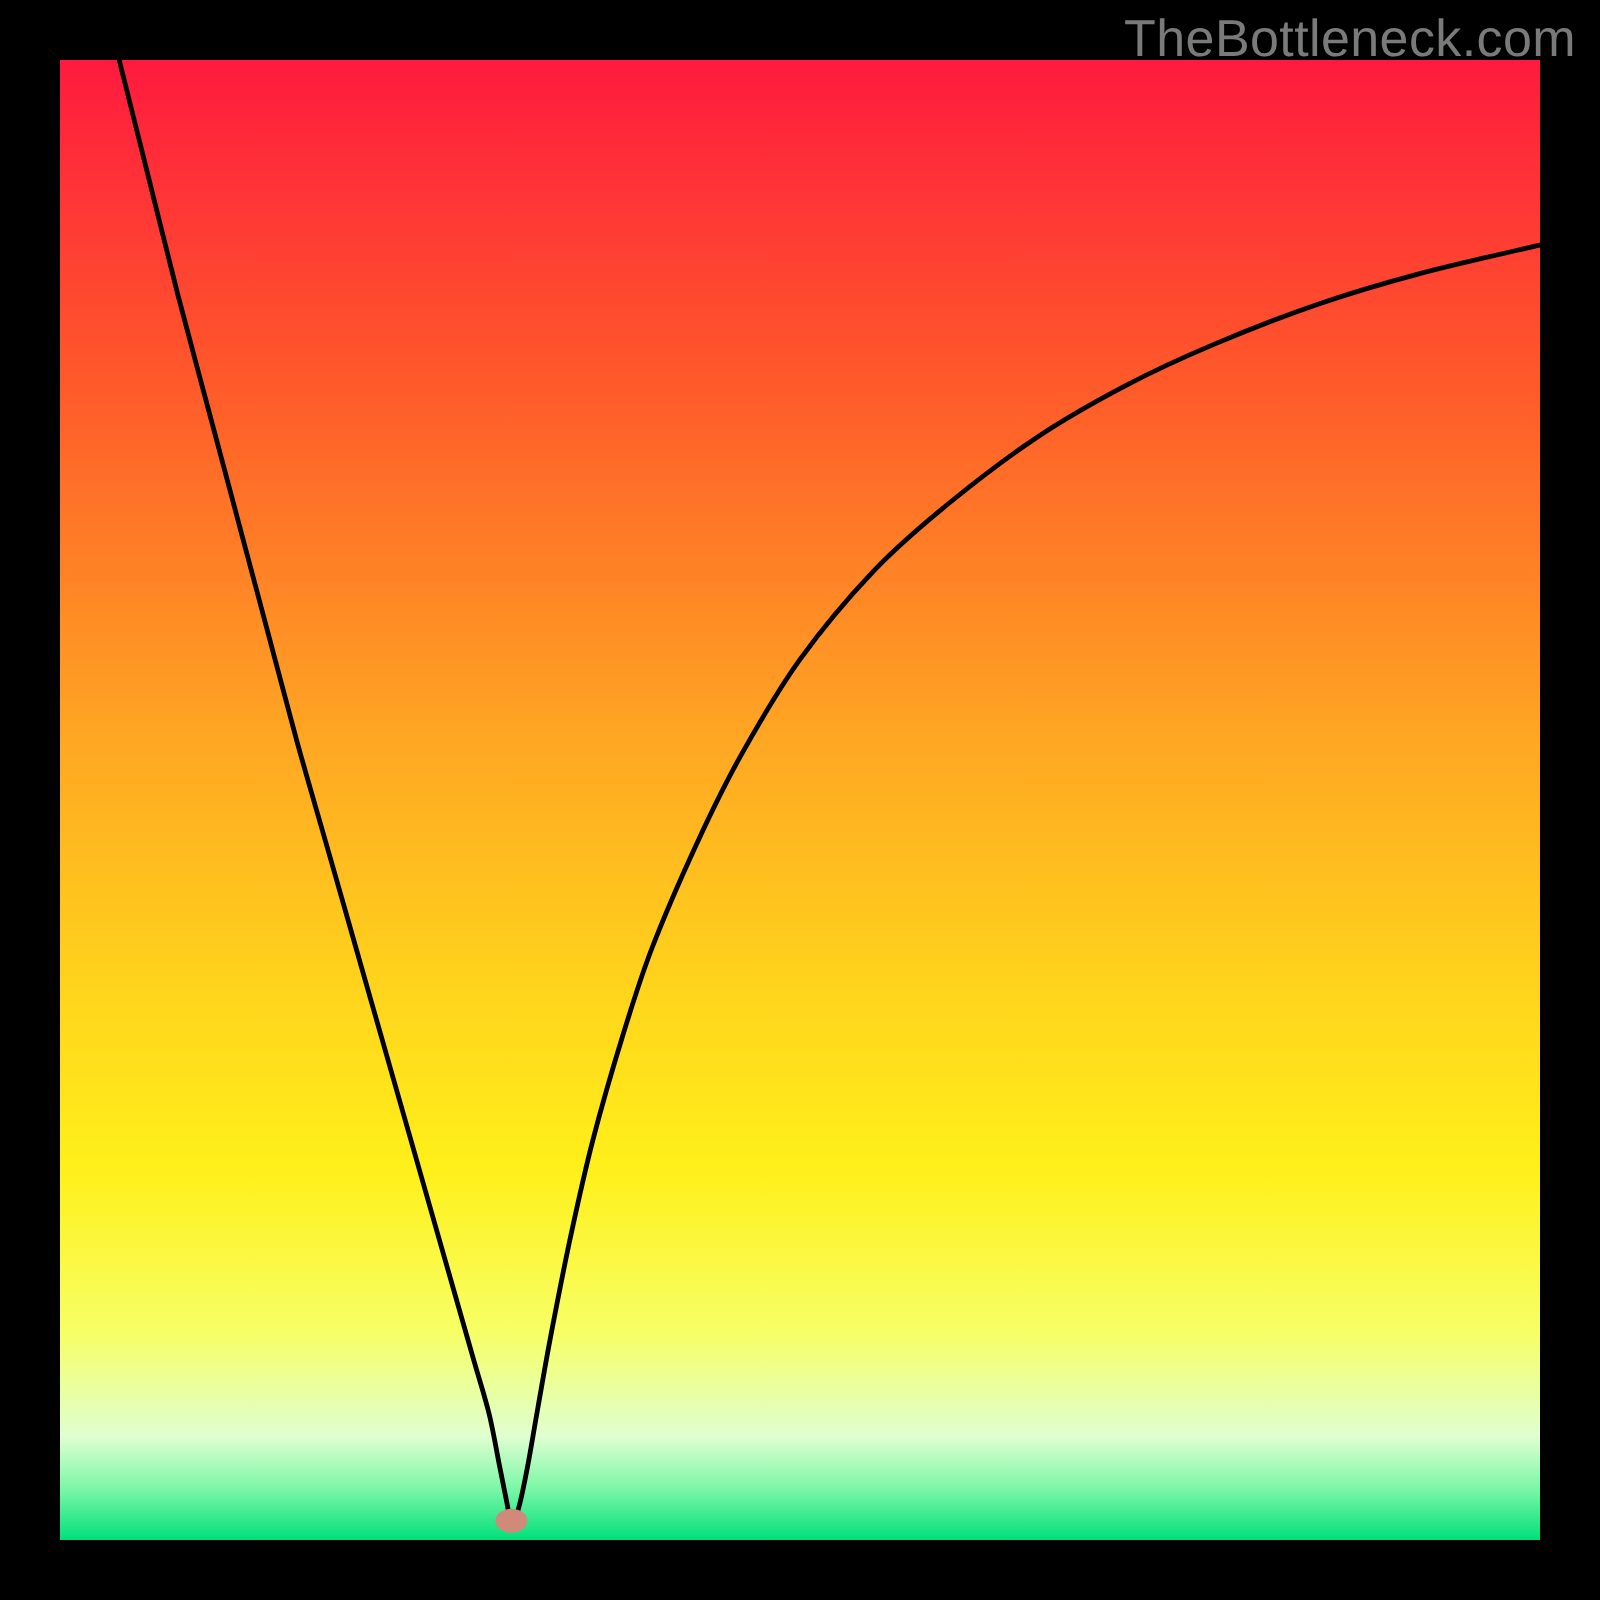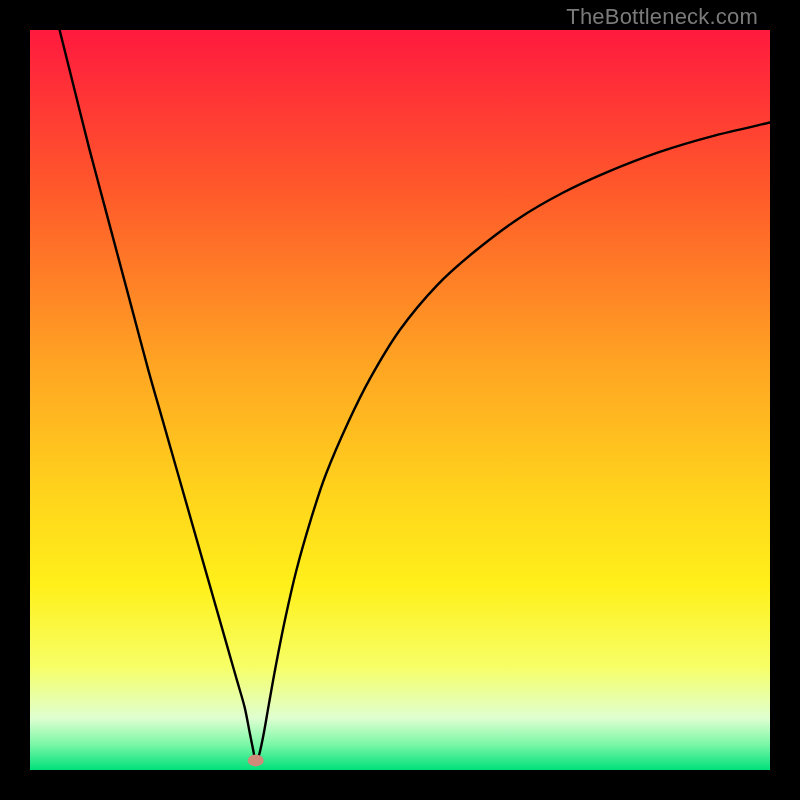--- a/index.html
+++ b/index.html
@@ -22,23 +22,23 @@
   .plot {
     position: absolute;
     left: 0;
     top: 0;
     width: 740px;
     height: 740px;
   }
   .watermark {
     position: absolute;
     top: 4px;
-    right: 42px;
+    right: 12px;
     color: #7a7a7a;
-    font-size: 22px;
+    font-size: 26px;
     font-weight: 500;
     letter-spacing: 0.2px;
   }
 </style>
 </head>
 <body>
 
 <div class="watermark">TheBottleneck.com</div>
 
 <div class="frame">

